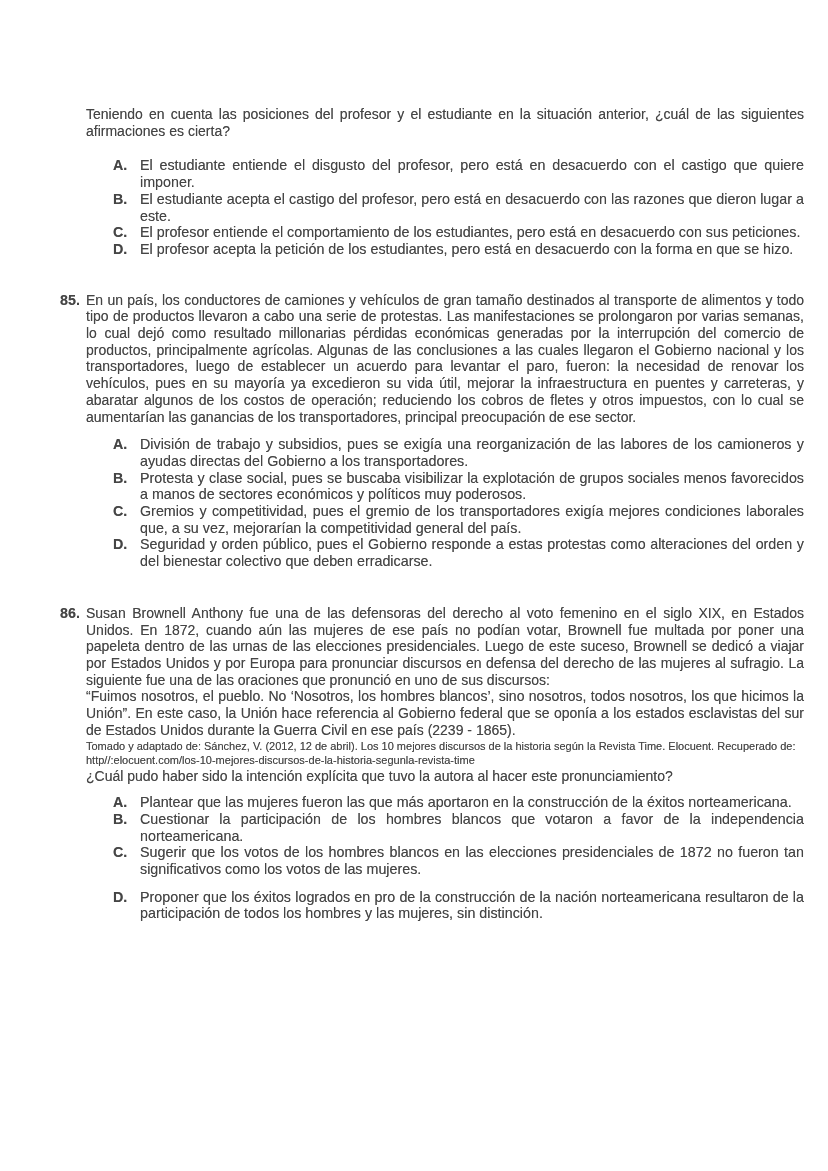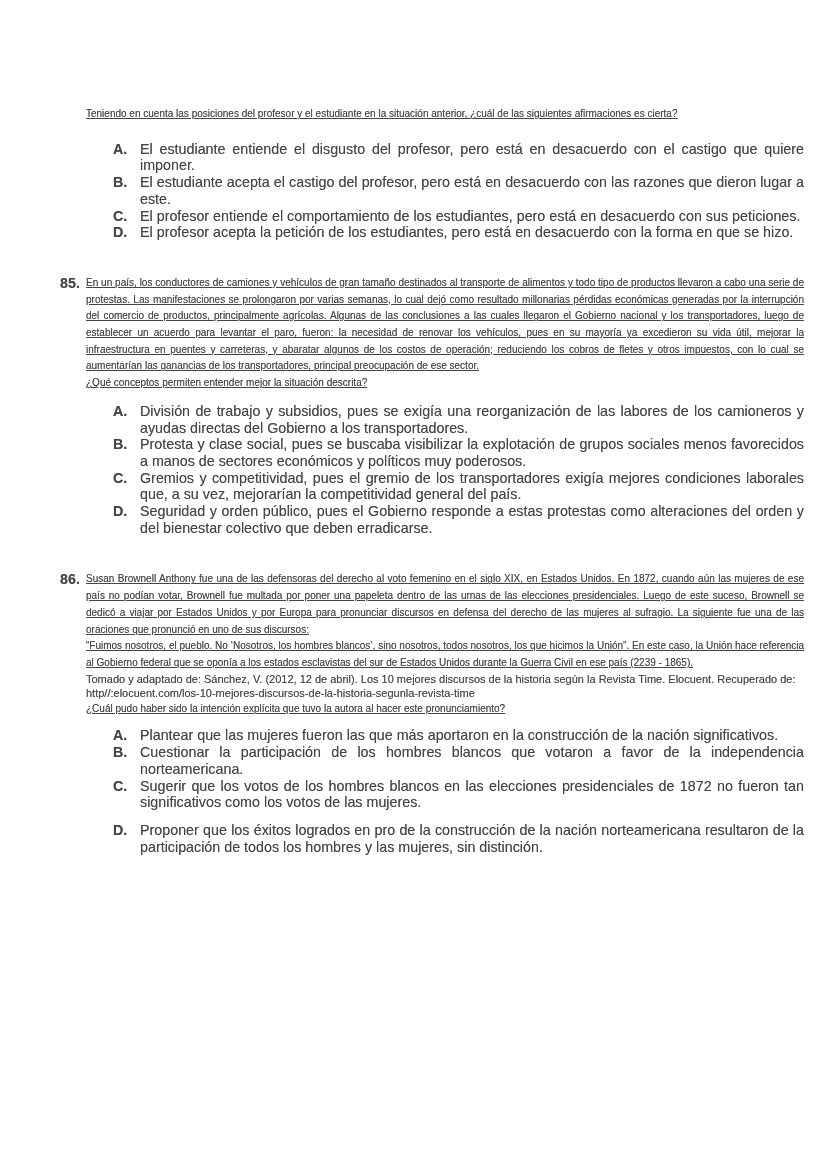--- a/index.html
+++ b/index.html
@@ -19,21 +19,21 @@
   .question-block { position: relative; padding-left: 26px; }
   .qb-2 { margin-top: 34px; }
   .qb-3 { margin-top: 35px; }
   .question-number {
     position: absolute; left: 0; top: 0;
     font-weight: bold; font-size: 14.3px; line-height: 16.7px; text-align: center;
   }
   .question-content { width: 718px; }
   .question-content p { margin: 0; }
   .body-par, .prompt-par, .quote-par {
-    font-size: 10px; line-height: 16.7px; text-align: justify; text-decoration: underline;
+    font-size: 14px; line-height: 16.7px; text-align: justify;
   }
   .prompt-par { margin-top: 19px; }
   .quote-par  { margin-top: 14px; }
   .source-par {
     margin-top: 17px; margin-left: -13px; width: 731px;
     font-size: 11px; line-height: 14.5px; text-align: left;
   }
   .question-content > :first-child { margin-top: 0; }
   .options { margin-top: 11px; padding-left: 27px; }
   .qb-1 .options { margin-top: 18px; }
@@ -67,21 +67,20 @@
             <span class="letter">D.</span>
             <span class="otext">El profesor acepta la petición de los estudiantes, pero está en desacuerdo con la forma en que se hizo.</span>
           </div>
         </div>
       </div>
     </section>
     <section class="question-block qb-2">
       <span class="question-number">85.</span>
       <div class="question-content">
         <p class="body-par">En un país, los conductores de camiones y vehículos de gran tamaño destinados al transporte de alimentos y todo tipo de productos llevaron a cabo una serie de protestas. Las manifestaciones se prolongaron por varias semanas, lo cual dejó como resultado millonarias pérdidas económicas generadas por la interrupción del comercio de productos, principalmente agrícolas. Algunas de las conclusiones a las cuales llegaron el Gobierno nacional y los transportadores, luego de establecer un acuerdo para levantar el paro, fueron: la necesidad de renovar los vehículos, pues en su mayoría ya excedieron su vida útil, mejorar la infraestructura en puentes y carreteras, y abaratar algunos de los costos de operación; reduciendo los cobros de fletes y otros impuestos, con lo cual se aumentarían las ganancias de los transportadores, principal preocupación de ese sector.</p>
-        <p class="prompt-par">¿Qué conceptos permiten entender mejor la situación descrita?</p>
         <div class="options">
           <div class="option">
             <span class="letter">A.</span>
             <span class="otext">División de trabajo y subsidios, pues se exigía una reorganización de las labores de los camioneros y ayudas directas del Gobierno a los transportadores.</span>
           </div>
           <div class="option">
             <span class="letter">B.</span>
             <span class="otext">Protesta y clase social, pues se buscaba visibilizar la explotación de grupos sociales menos favorecidos a manos de sectores económicos y políticos muy poderosos.</span>
           </div>
           <div class="option">
@@ -98,21 +97,21 @@
     <section class="question-block qb-3">
       <span class="question-number">86.</span>
       <div class="question-content">
         <p class="body-par">Susan Brownell Anthony fue una de las defensoras del derecho al voto femenino en el siglo XIX, en Estados Unidos. En 1872, cuando aún las mujeres de ese país no podían votar, Brownell fue multada por poner una papeleta dentro de las urnas de las elecciones presidenciales. Luego de este suceso, Brownell se dedicó a viajar por Estados Unidos y por Europa para pronunciar discursos en defensa del derecho de las mujeres al sufragio. La siguiente fue una de las oraciones que pronunció en uno de sus discursos:</p>
         <p class="quote-par">“Fuimos nosotros, el pueblo. No ‘Nosotros, los hombres blancos’, sino nosotros, todos nosotros, los que hicimos la Unión”. En este caso, la Unión hace referencia al Gobierno federal que se oponía a los estados esclavistas del sur de Estados Unidos durante la Guerra Civil en ese país (2239 - 1865).</p>
         <p class="source-par">Tomado y adaptado de: Sánchez, V. (2012, 12 de abril). Los 10 mejores discursos de la historia según la Revista Time. Elocuent. Recuperado de: http//:elocuent.com/los-10-mejores-discursos-de-la-historia-segunla-revista-time</p>
         <p class="prompt-par">¿Cuál pudo haber sido la intención explícita que tuvo la autora al hacer este pronunciamiento?</p>
         <div class="options">
           <div class="option">
             <span class="letter">A.</span>
-            <span class="otext">Plantear que las mujeres fueron las que más aportaron en la construcción de la nación significativos.</span>
+            <span class="otext">Plantear que las mujeres fueron las que más aportaron en la construcción de la éxitos norteamericana.</span>
           </div>
           <div class="option">
             <span class="letter">B.</span>
             <span class="otext">Cuestionar la participación de los hombres blancos que votaron a favor de la independencia norteamericana.</span>
           </div>
           <div class="option">
             <span class="letter">C.</span>
             <span class="otext">Sugerir que los votos de los hombres blancos en las elecciones presidenciales de 1872 no fueron tan significativos como los votos de las mujeres.</span>
           </div>
           <div class="option spaced">

